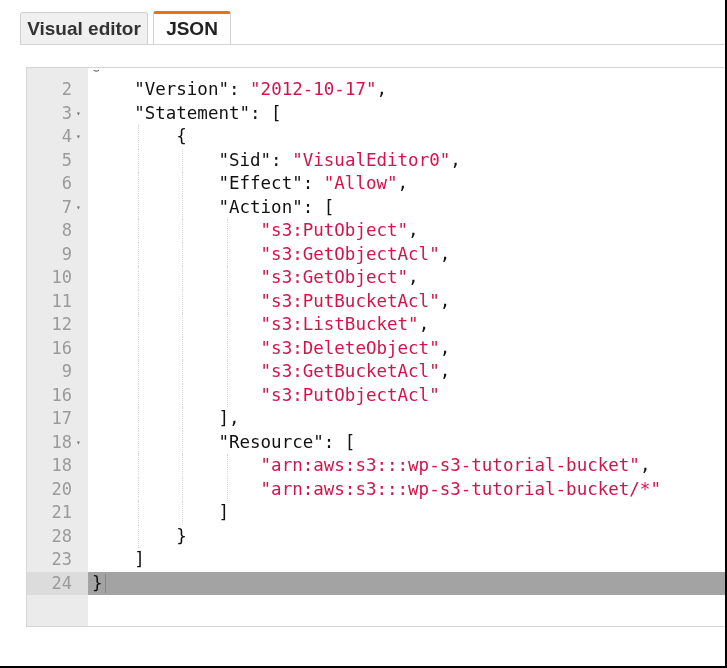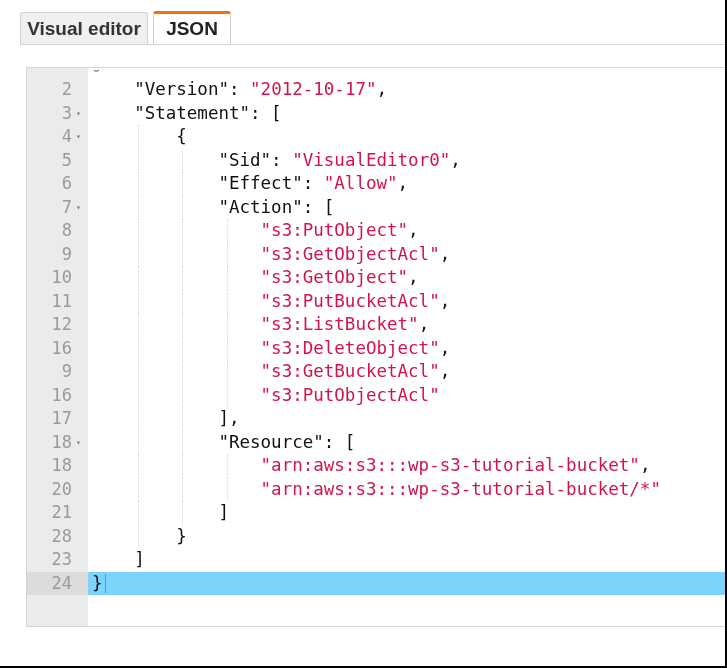--- a/index.html
+++ b/index.html
@@ -28,21 +28,21 @@
   }
   .gutter {
     position: absolute; left: 0; top: 0; width: 61px; height: 100%; background: #ebebeb;
   }
   .lines { position: absolute; left: 0; top: 10px; width: 100%; }
   .line {
     position: relative; height: 23.5px; line-height: 23.5px;
     font-family: "DejaVu Sans Mono", monospace; font-size: 17.5px; color: #111;
     white-space: pre;
   }
-  .line.current { background: #7dd3fc; }
+  .line.current { background: #a3a3a3; }
   .line.current .ln { background: #dcdcdc; }
   .ln {
     position: absolute; left: 0; top: 0; width: 61px; height: 100%; box-sizing: border-box;
     text-align: right; padding-right: 16px; color: #9a9a9a; font-size: 17px;
   }
   .fold {
     position: absolute; left: 49px; top: 0; font-size: 8px; color: #777;
   }
   .code { position: absolute; left: 65px; top: 0; }
   .str { color: #d2144a; }

